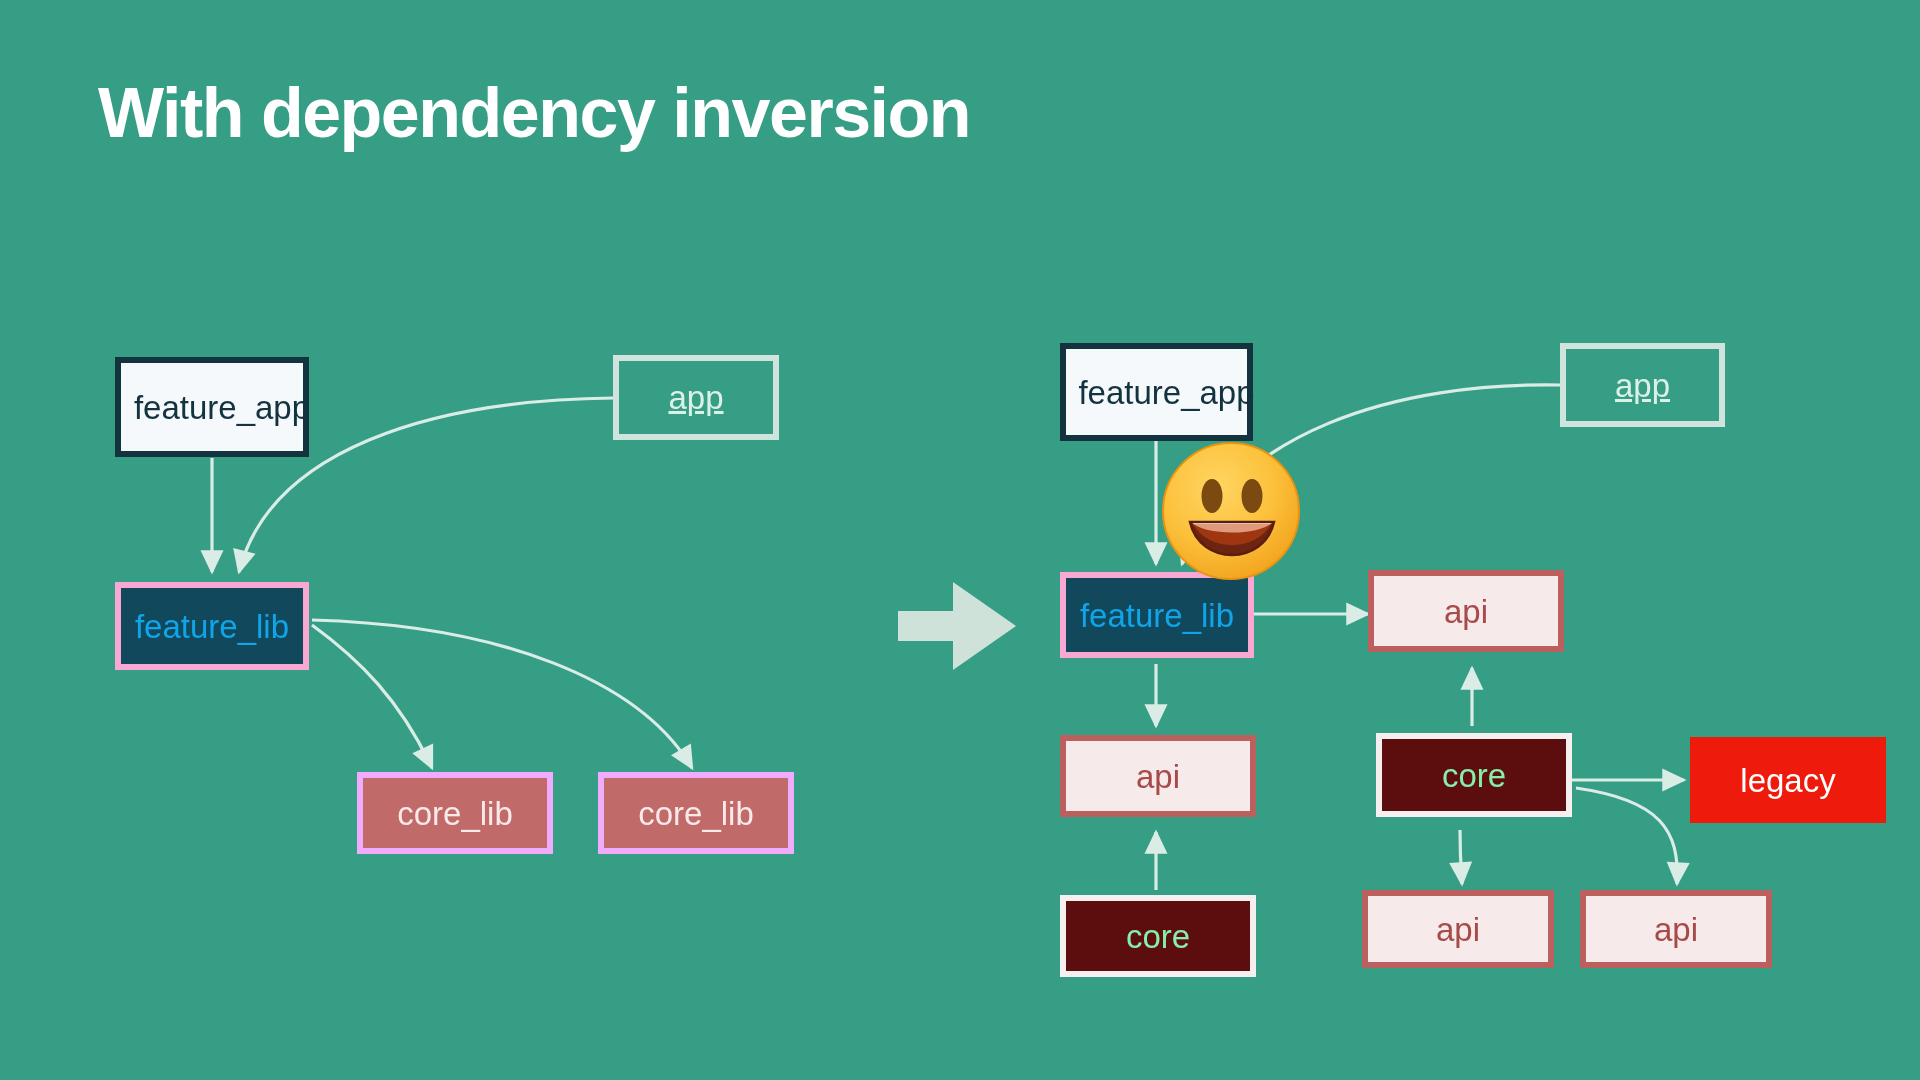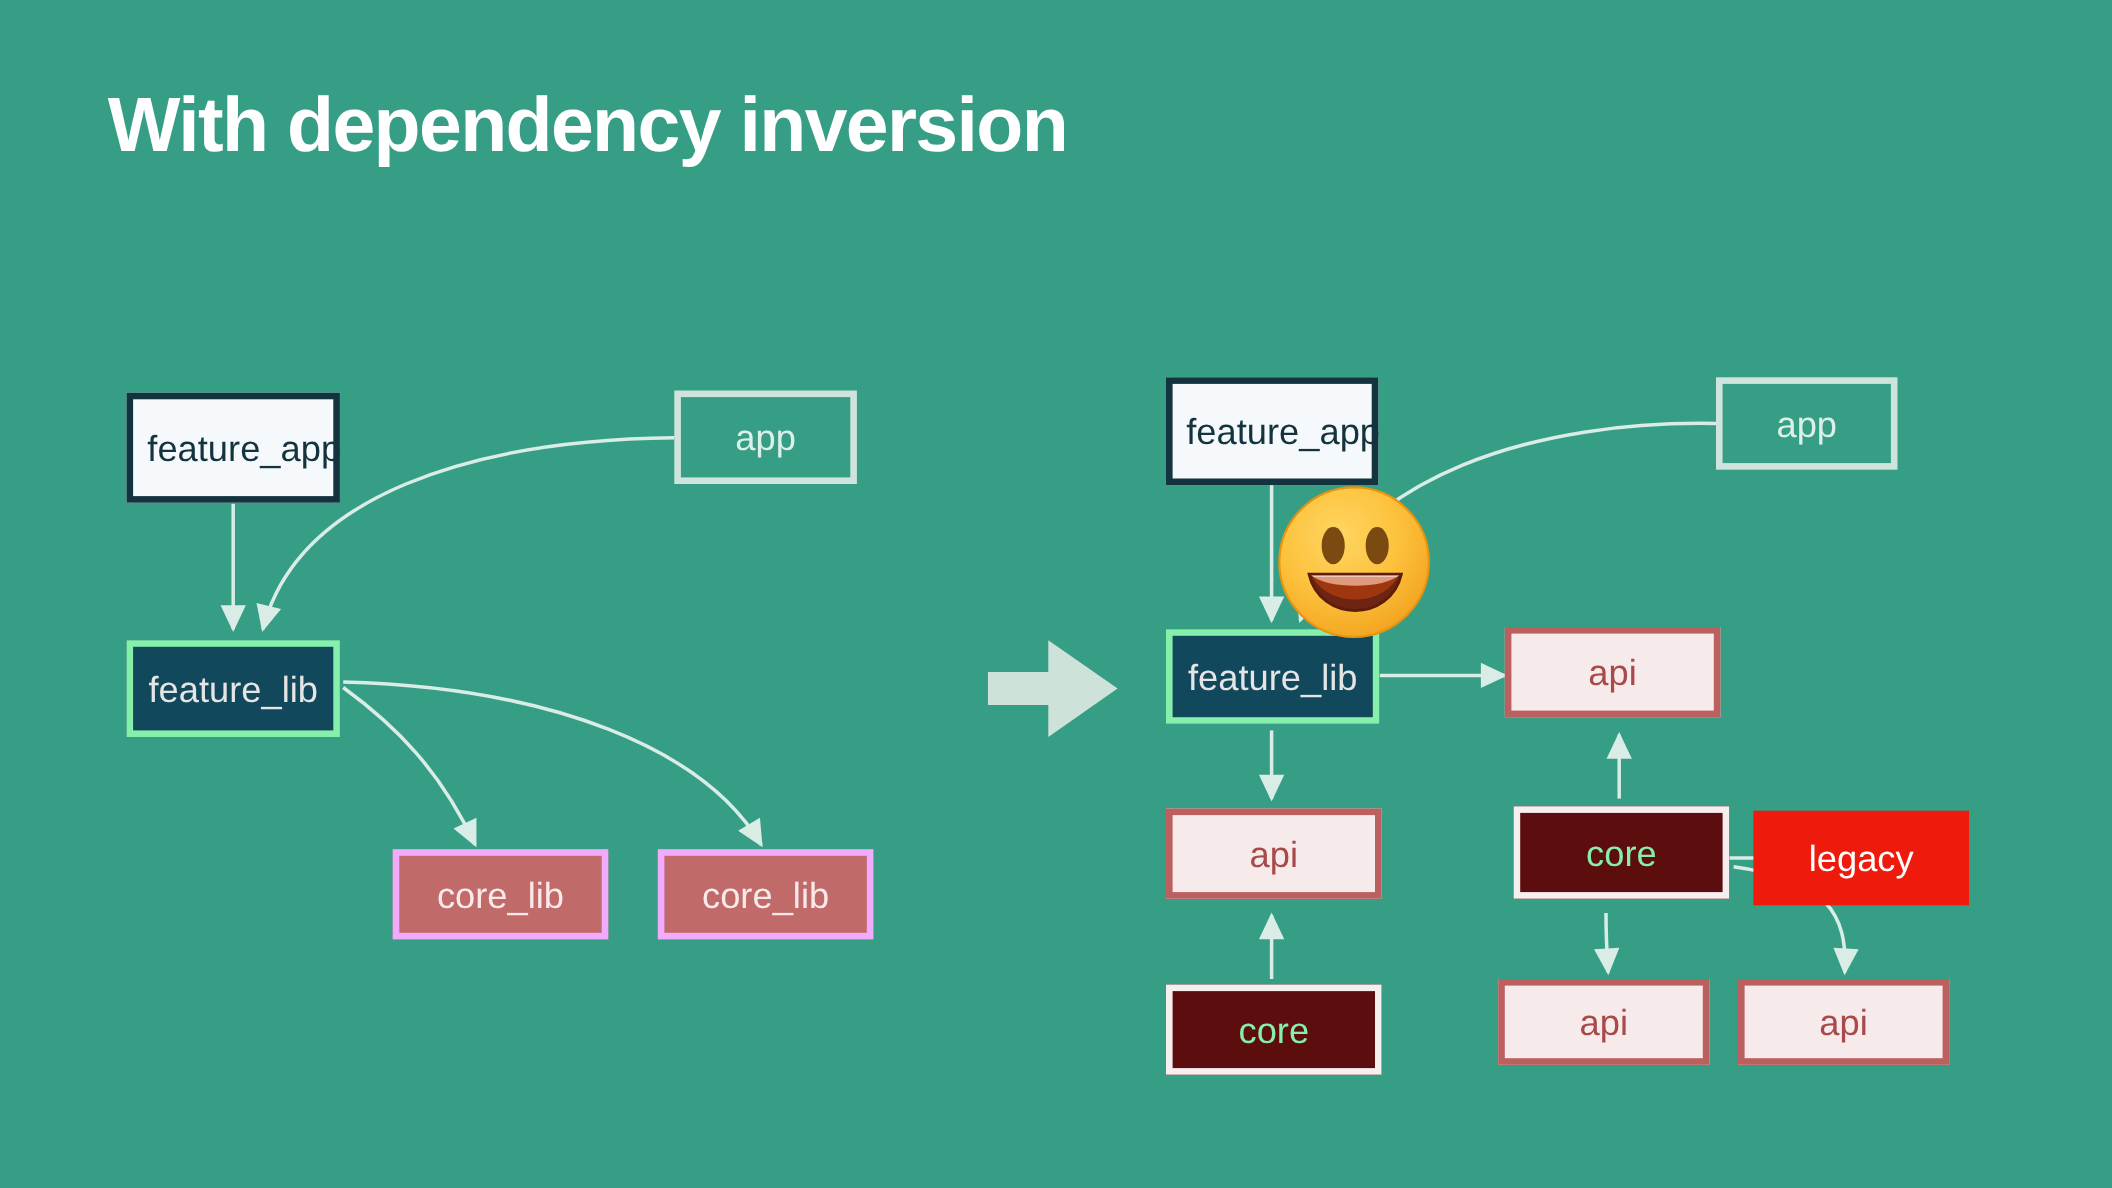--- a/index.html
+++ b/index.html
@@ -44,27 +44,28 @@
     white-space: nowrap;
   }
   .node.feature_app {
     background: #f6f9fb;
     border: 6px solid #13333f;
     color: #13333f;
     padding-left: 20px;
   }
   .node.feature_lib {
     background: #12485c;
-    border: 6px solid #86efac;
-    color: #e5e5e5;
+    border: 6px solid #f9a8d4;
+    color: #0ea5e9;
   }
   .node.appbox {
     background: transparent;
     border: 6px solid #cfe4dd;
     color: #dcefe8;
+    text-decoration: underline;
   }
   .node.core_lib {
     background: #c06a6a;
     border: 6px solid #f0abfc;
     color: #fbe9e9;
   }
   .node.api {
     background: #f7eaea;
     border: 6px solid #bc5f5f;
     color: #a84a4a;
@@ -198,21 +199,21 @@
   </div>
 
   <div class="node core" style="left:1060px; top:895px; width:196px; height:82px;">
     <span>core</span>
   </div>
 
   <div class="node core" style="left:1376px; top:733px; width:196px; height:84px;">
     <span>core</span>
   </div>
 
-  <div class="node legacy" style="left:1594px; top:737px; width:196px; height:86px;">
+  <div class="node legacy" style="left:1690px; top:737px; width:196px; height:86px;">
     <span>legacy</span>
   </div>
 
   <div class="node api" style="left:1362px; top:890px; width:192px; height:78px;">
     <span>api</span>
   </div>
 
   <div class="node api" style="left:1580px; top:890px; width:192px; height:78px;">
     <span>api</span>
   </div>

